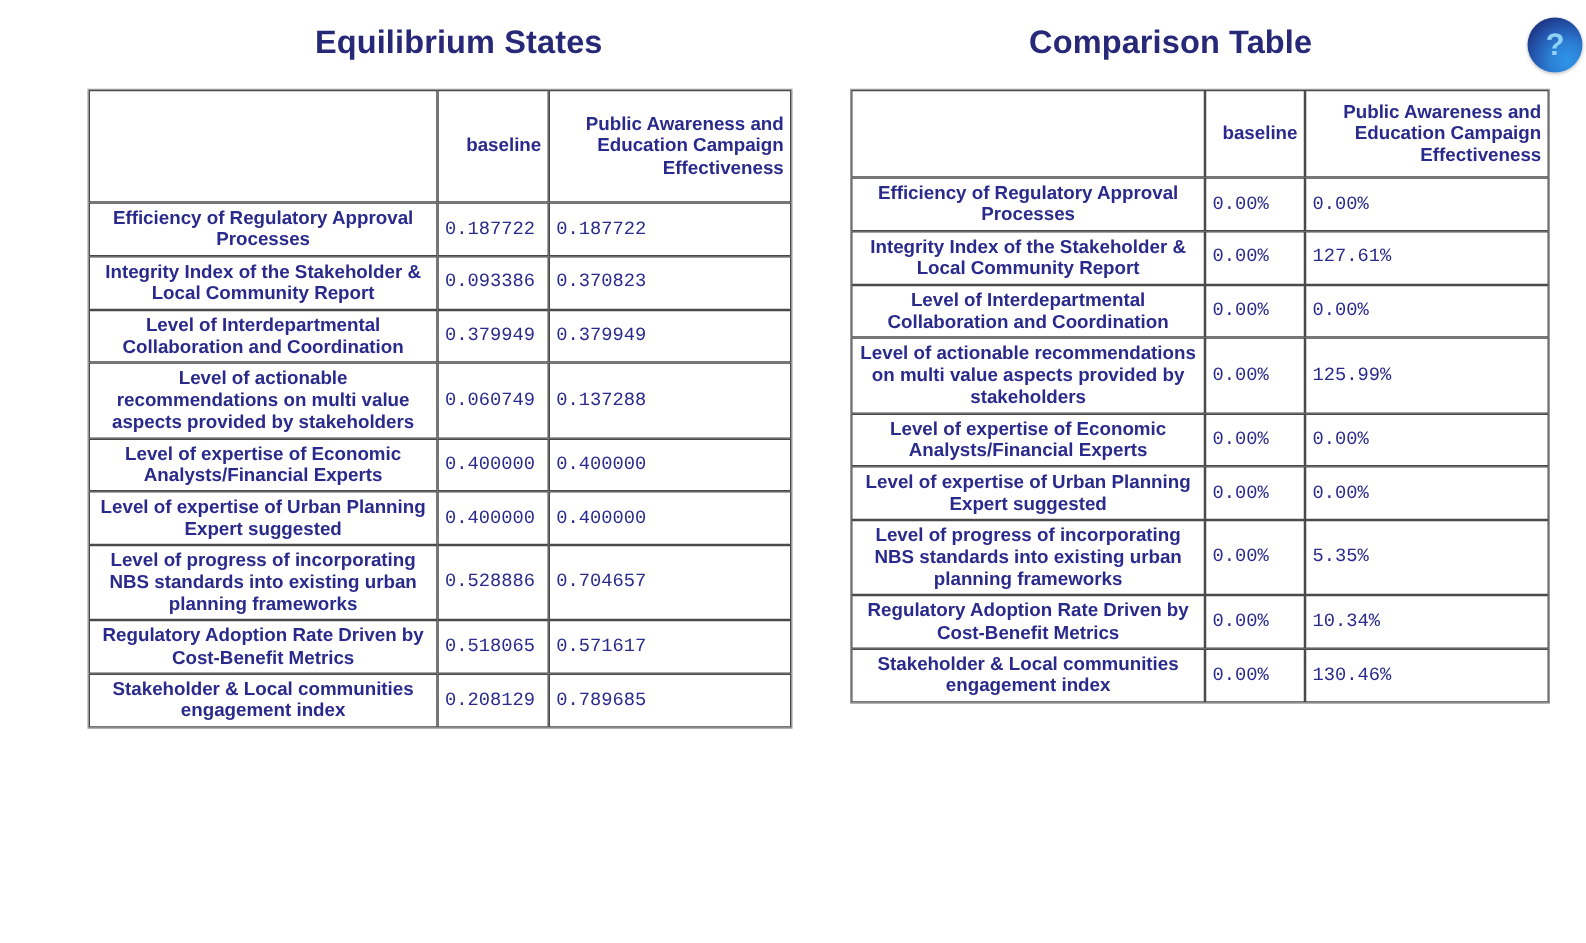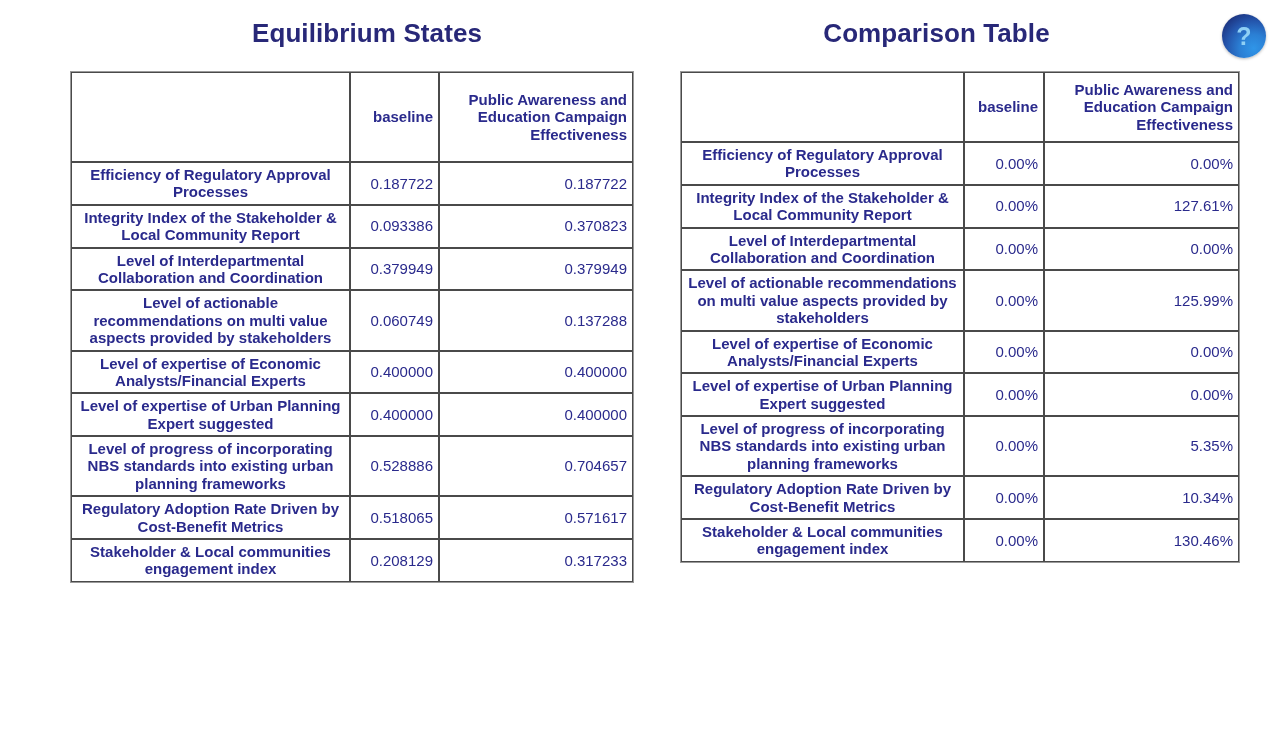--- a/index.html
+++ b/index.html
@@ -65,22 +65,23 @@
     text-align: right;
   }
   table.df thead th.corner { border-color: #4a4a4a; }
   
   table.df tbody th.rowlabel {
     font-weight: bold;
   }
   
   table.df tbody td {
     font-weight: normal;
-    text-align: right;
+    text-align: left;
     white-space: nowrap;
+    font-family: Liberation Mono, monospace;
   }
 
   
   #tbl-left col.c0 { width: 279px; }
   #tbl-left col.c1 { width: 89px;  }
   #tbl-left col.c2 { width: 194px; }
 
   
   #tbl-right col.c0 { width: 283px; }
   #tbl-right col.c1 { width: 80px;  }
@@ -174,21 +175,21 @@
         <td>0.704657</td>
       </tr>
       <tr>
         <th class="rowlabel">Regulatory Adoption Rate Driven by Cost-Benefit Metrics</th>
         <td>0.518065</td>
         <td>0.571617</td>
       </tr>
       <tr>
         <th class="rowlabel">Stakeholder &amp; Local communities engagement index</th>
         <td>0.208129</td>
-        <td>0.317233</td>
+        <td>0.789685</td>
       </tr>
     </tbody>
   </table>
 </div>
 
 <div class="panel" id="panel-right">
   <div class="panel-title">Comparison Table</div>
 </div>
 
 <div class="df-wrap" id="wrap-right">

